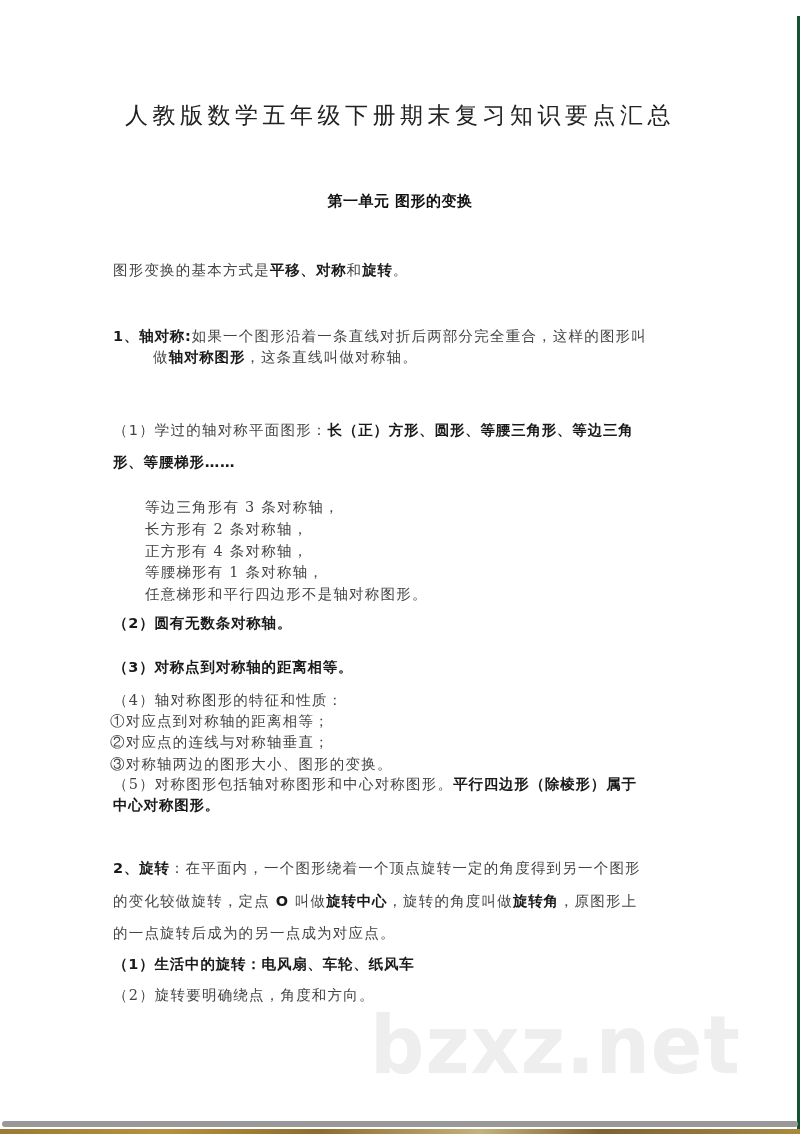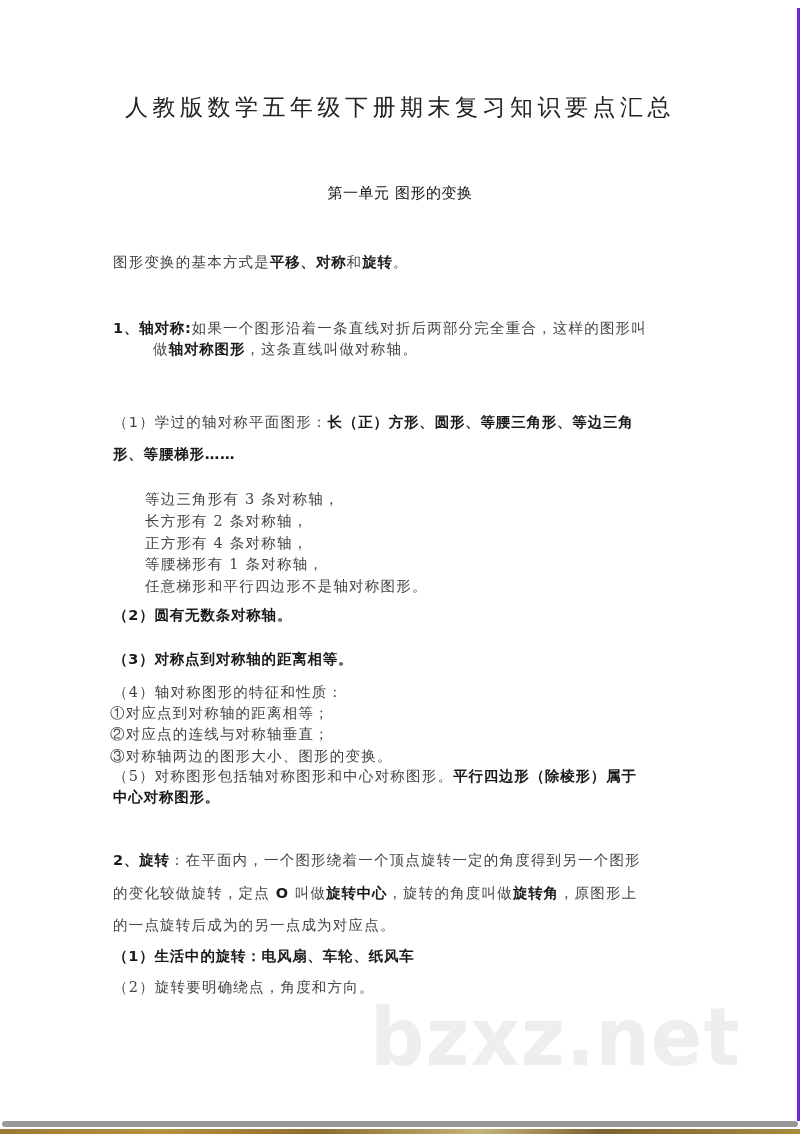--- a/index.html
+++ b/index.html
@@ -3,36 +3,36 @@
 <meta charset="utf-8">
 <style>
   html, body { margin: 0; padding: 0; }
   body {
     width: 800px; height: 1134px; overflow: hidden; position: relative;
     background: #ffffff;
     font-family: "DejaVu Serif", "Liberation Serif", serif;
     color: #333;
   }
   .page {
-    position: absolute; left: 0; top: 8px; width: 797px; height: 1113px;
+    position: absolute; left: 0; top: 16px; width: 797px; height: 1113px;
     background: #fff;
-    border-right: 3px solid #6d28d9;
+    border-right: 3px solid #14532d;
   }
   .line { position: absolute; left: 113px; white-space: nowrap; font-size: 14.5px; letter-spacing: 1.2px; color: #444; }
   .b { font-weight: bold; color: #1a1a1a; font-family: "DejaVu Sans", "Liberation Sans", sans-serif; letter-spacing: 0.8px; }
   .sans { font-family: "DejaVu Sans", "Liberation Sans", sans-serif; }
   .title {
     position: absolute; left: 0; width: 800px; top: 84px; text-align: center;
     font-family: "DejaVu Sans", "Liberation Sans", sans-serif;
     font-size: 23px; letter-spacing: 4.5px; color: #222; font-weight: normal;
   }
   .unit-title {
     position: absolute; left: 0; width: 800px; top: 176px; text-align: center;
     font-family: "DejaVu Sans", "Liberation Sans", sans-serif;
-    font-size: 15px; font-weight: normal; color: #111; letter-spacing: 0.5px;
+    font-size: 15px; font-weight: bold; color: #111; letter-spacing: 0.5px;
   }
   .indent { left: 145px; }
   .watermark {
     position: absolute; left: 370px; top: 985px;
     font-family: "DejaVu Sans", "Liberation Sans", sans-serif;
     font-weight: bold; font-size: 76px; color: #eeeeee; letter-spacing: 1px;
     transform: scaleY(1.05);
   }
   .hscroll {
     position: absolute; left: 2px; top: 1121px; width: 796px; height: 6px;

